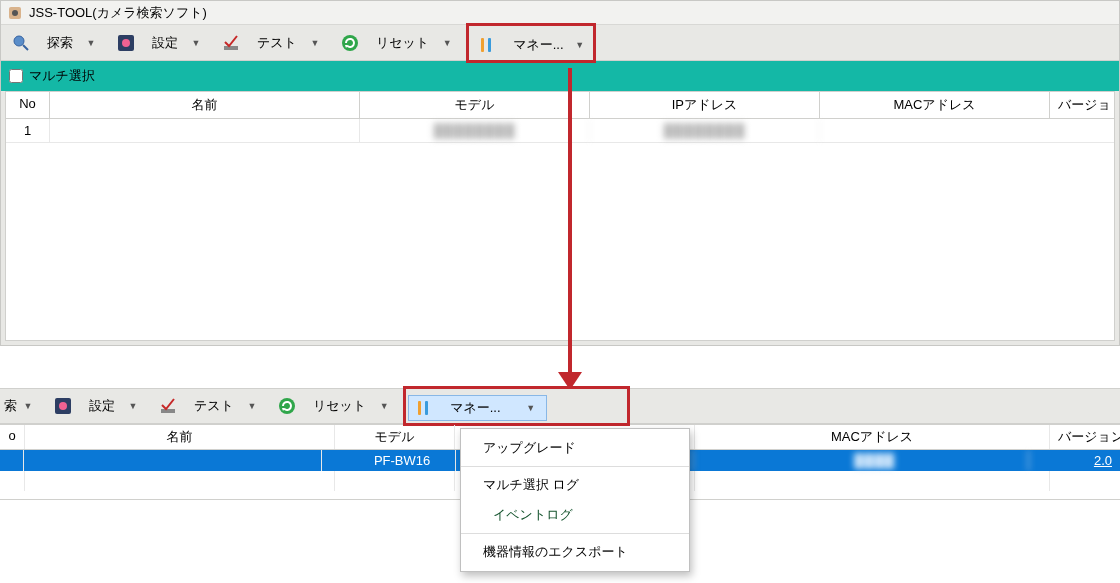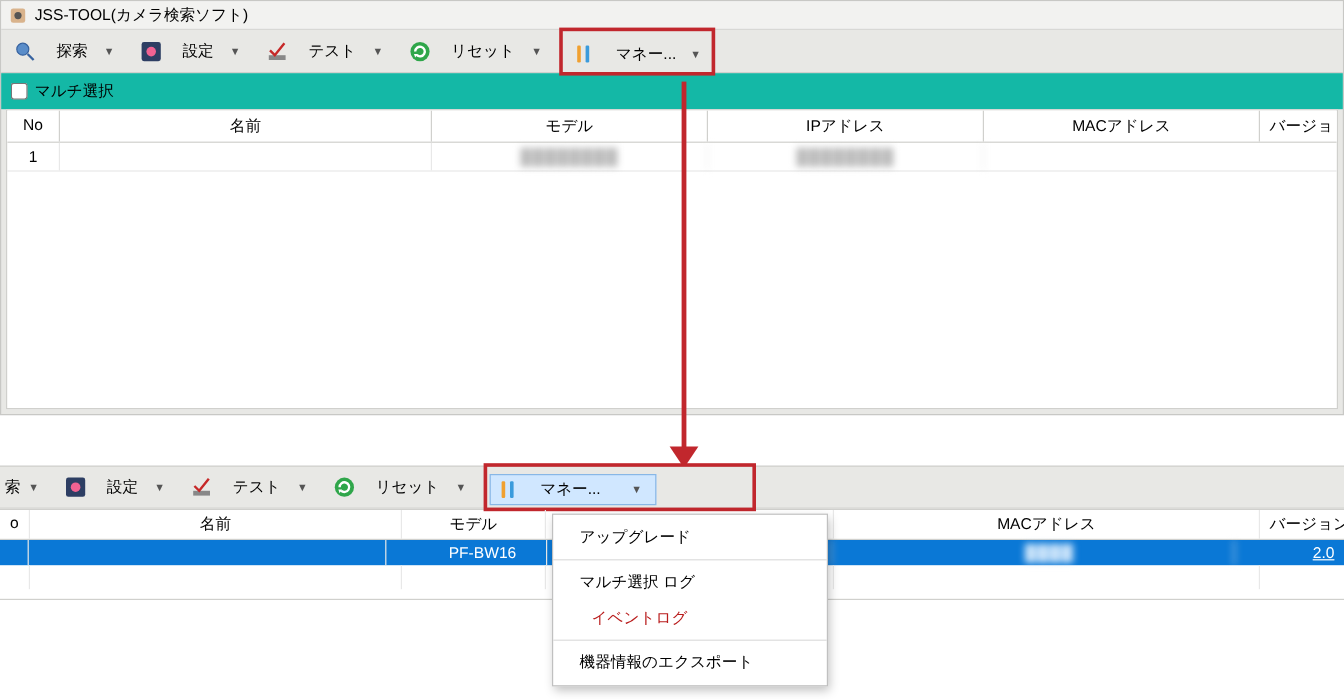--- a/index.html
+++ b/index.html
@@ -42,21 +42,21 @@
   .overlay2 .grid2-row.selected .blur-text { color: #cfe6fb; }
   .c2-no   { width: 25px; }
   .c2-name { width: 310px; }
   .c2-model{ width: 120px; }
   .c2-gap1 { width: 240px; }
   .c2-mac  { width: 355px; }
   .c2-ver  { width: 70px; text-align: right !important; }
 
   .dropdown { position: absolute; background: #fff; border: 1px solid #c0c0c0; box-shadow: 2px 4px 8px rgba(0,0,0,.25); width: 230px; padding: 4px 0; z-index: 50; }
   .dropdown .item { padding: 6px 22px; cursor: pointer; }
-  .dropdown .item.disabled { color: #b91c1c; cursor: default; padding-left: 32px; }
+  .dropdown .item.disabled { color: #14532d; cursor: default; padding-left: 32px; }
   .dropdown .hr { border-top: 1px solid #ddd; margin: 3px 0; }
   .dropdown-pos { top: 428px; left: 460px; }
 
   .arrow-line { position: absolute; background: #c1272d; }
   .arrow-v { left: 568px; top: 68px; width: 4px; height: 310px; }
   .arrow-head { position: absolute; left: 558px; top: 372px; width: 0; height: 0; border-left: 12px solid transparent; border-right: 12px solid transparent; border-top: 18px solid #c1272d; }
 
   .icon-search { fill:#5a8dc9; stroke:#3763a0; }
   .icon-check { stroke:#c62828; stroke-width:2; fill:none; }
   .icon-tools .a{ fill:#f0a030; } .icon-tools .b{ fill:#3a9bdc; }

